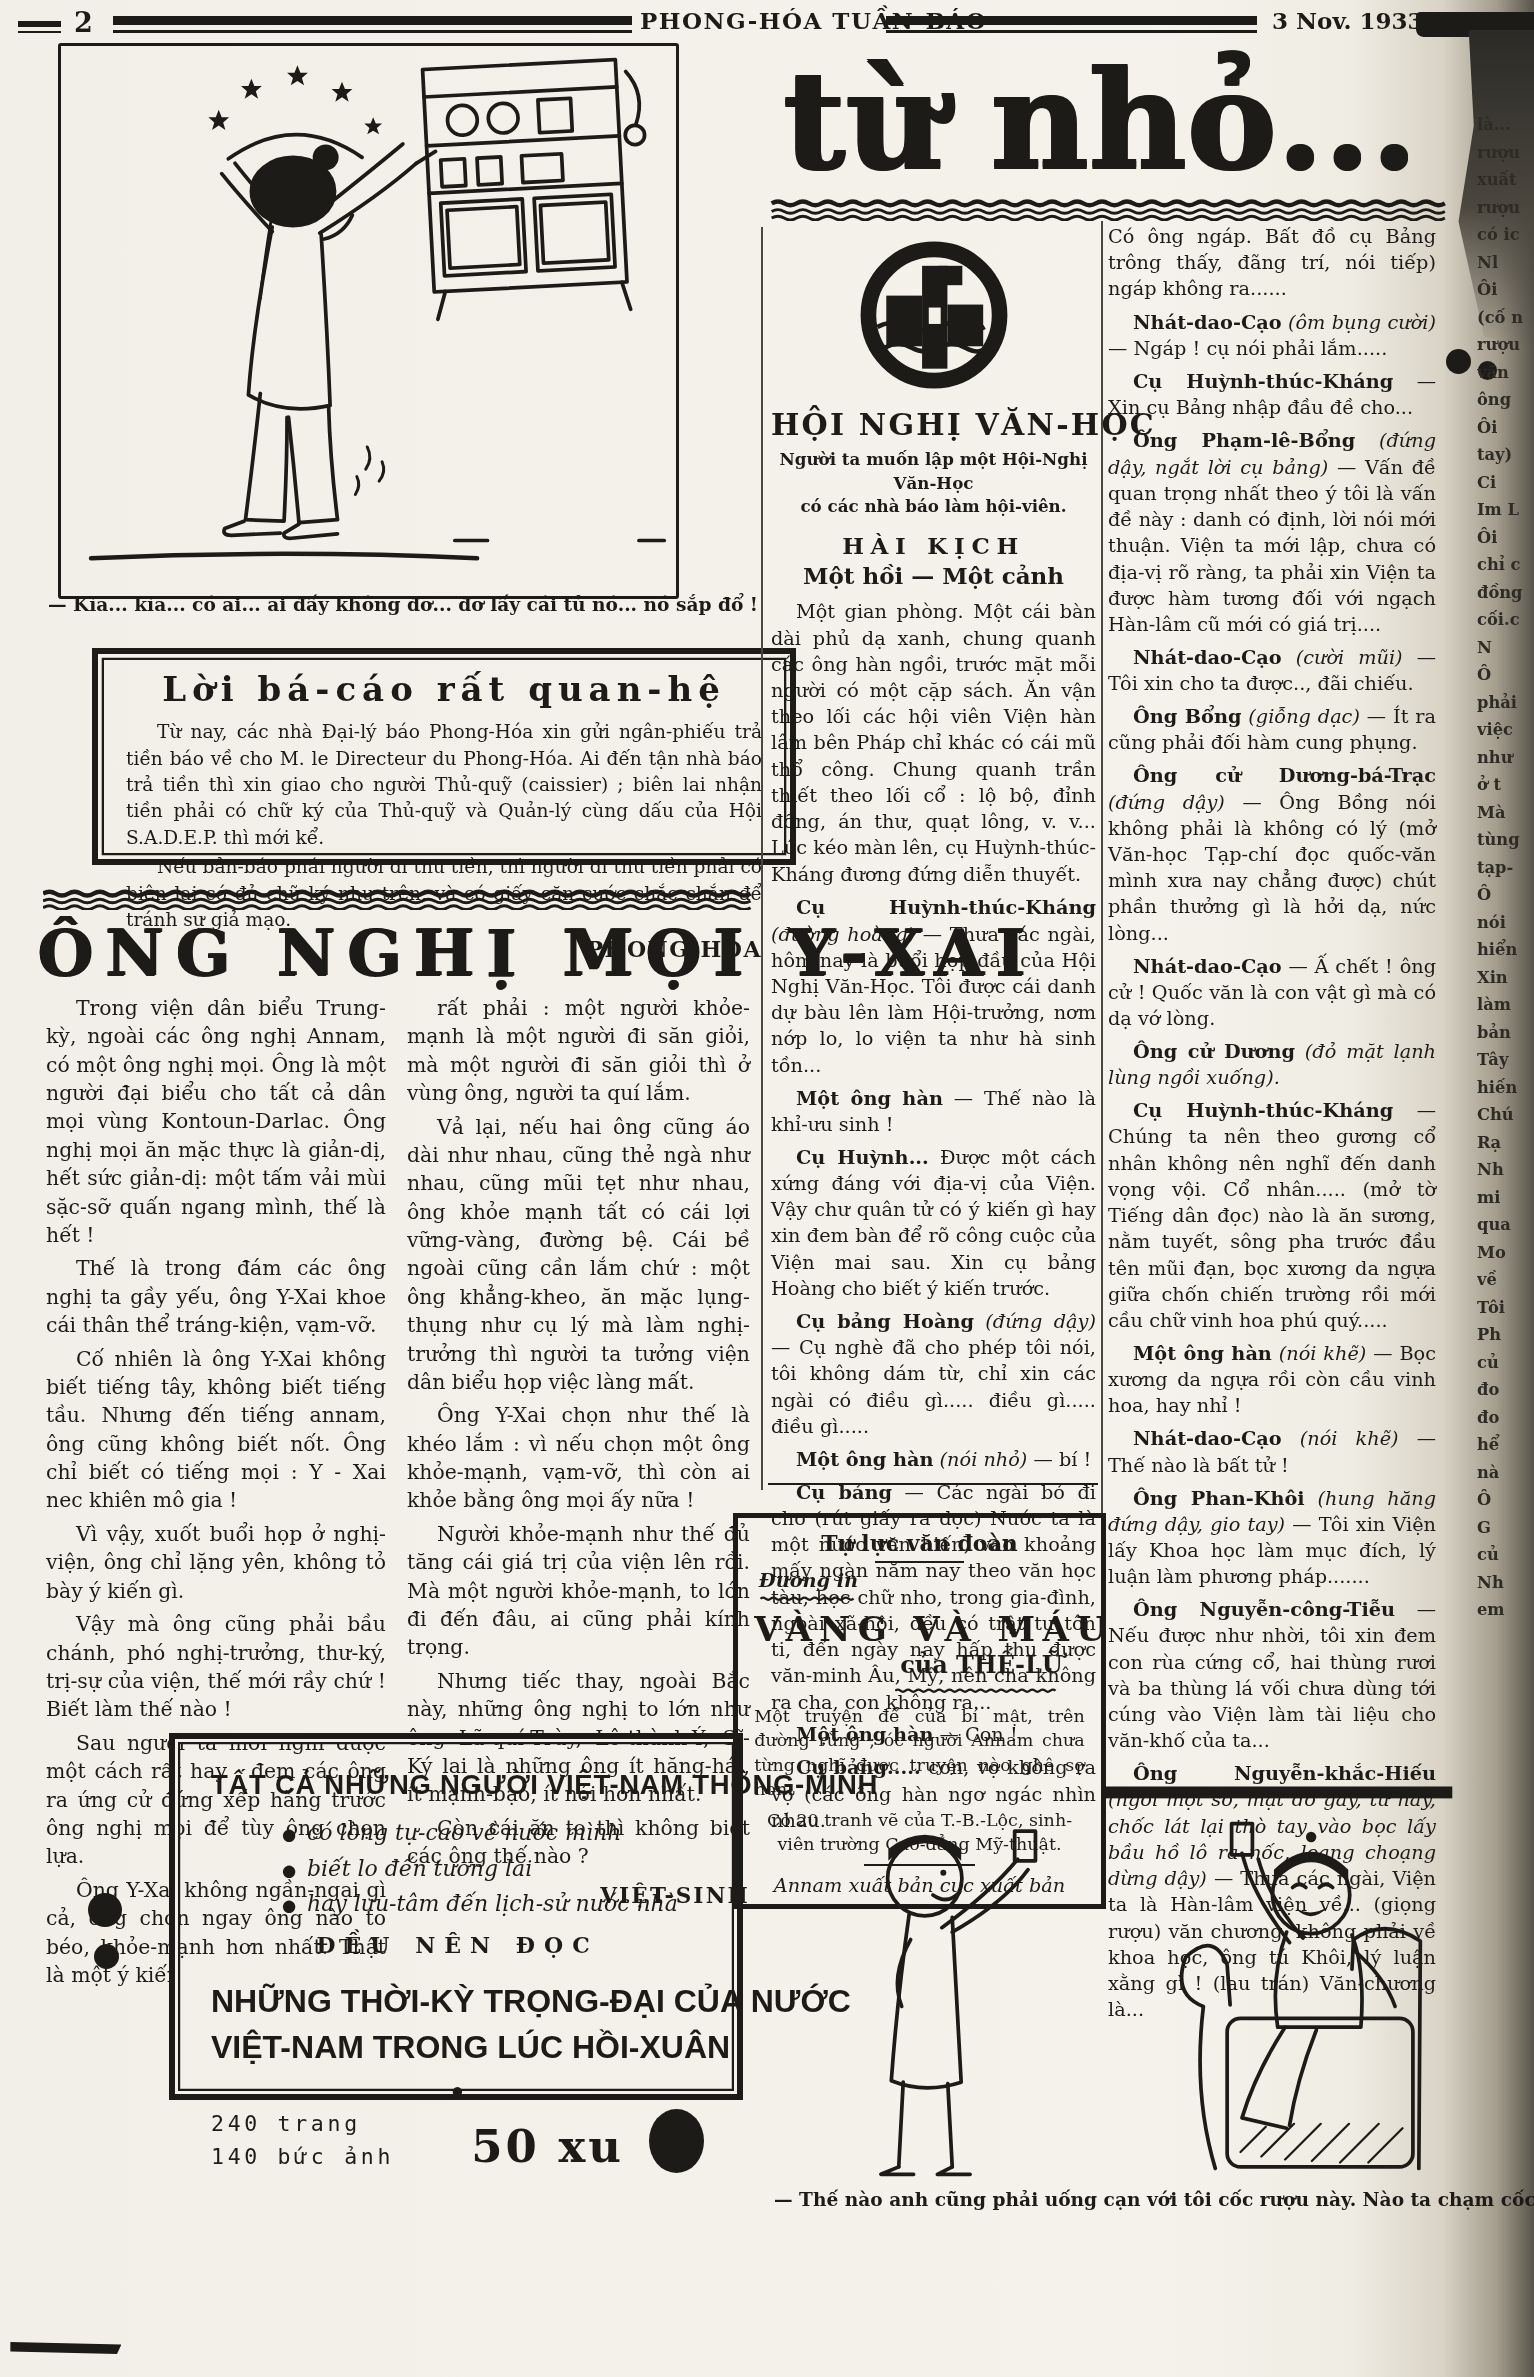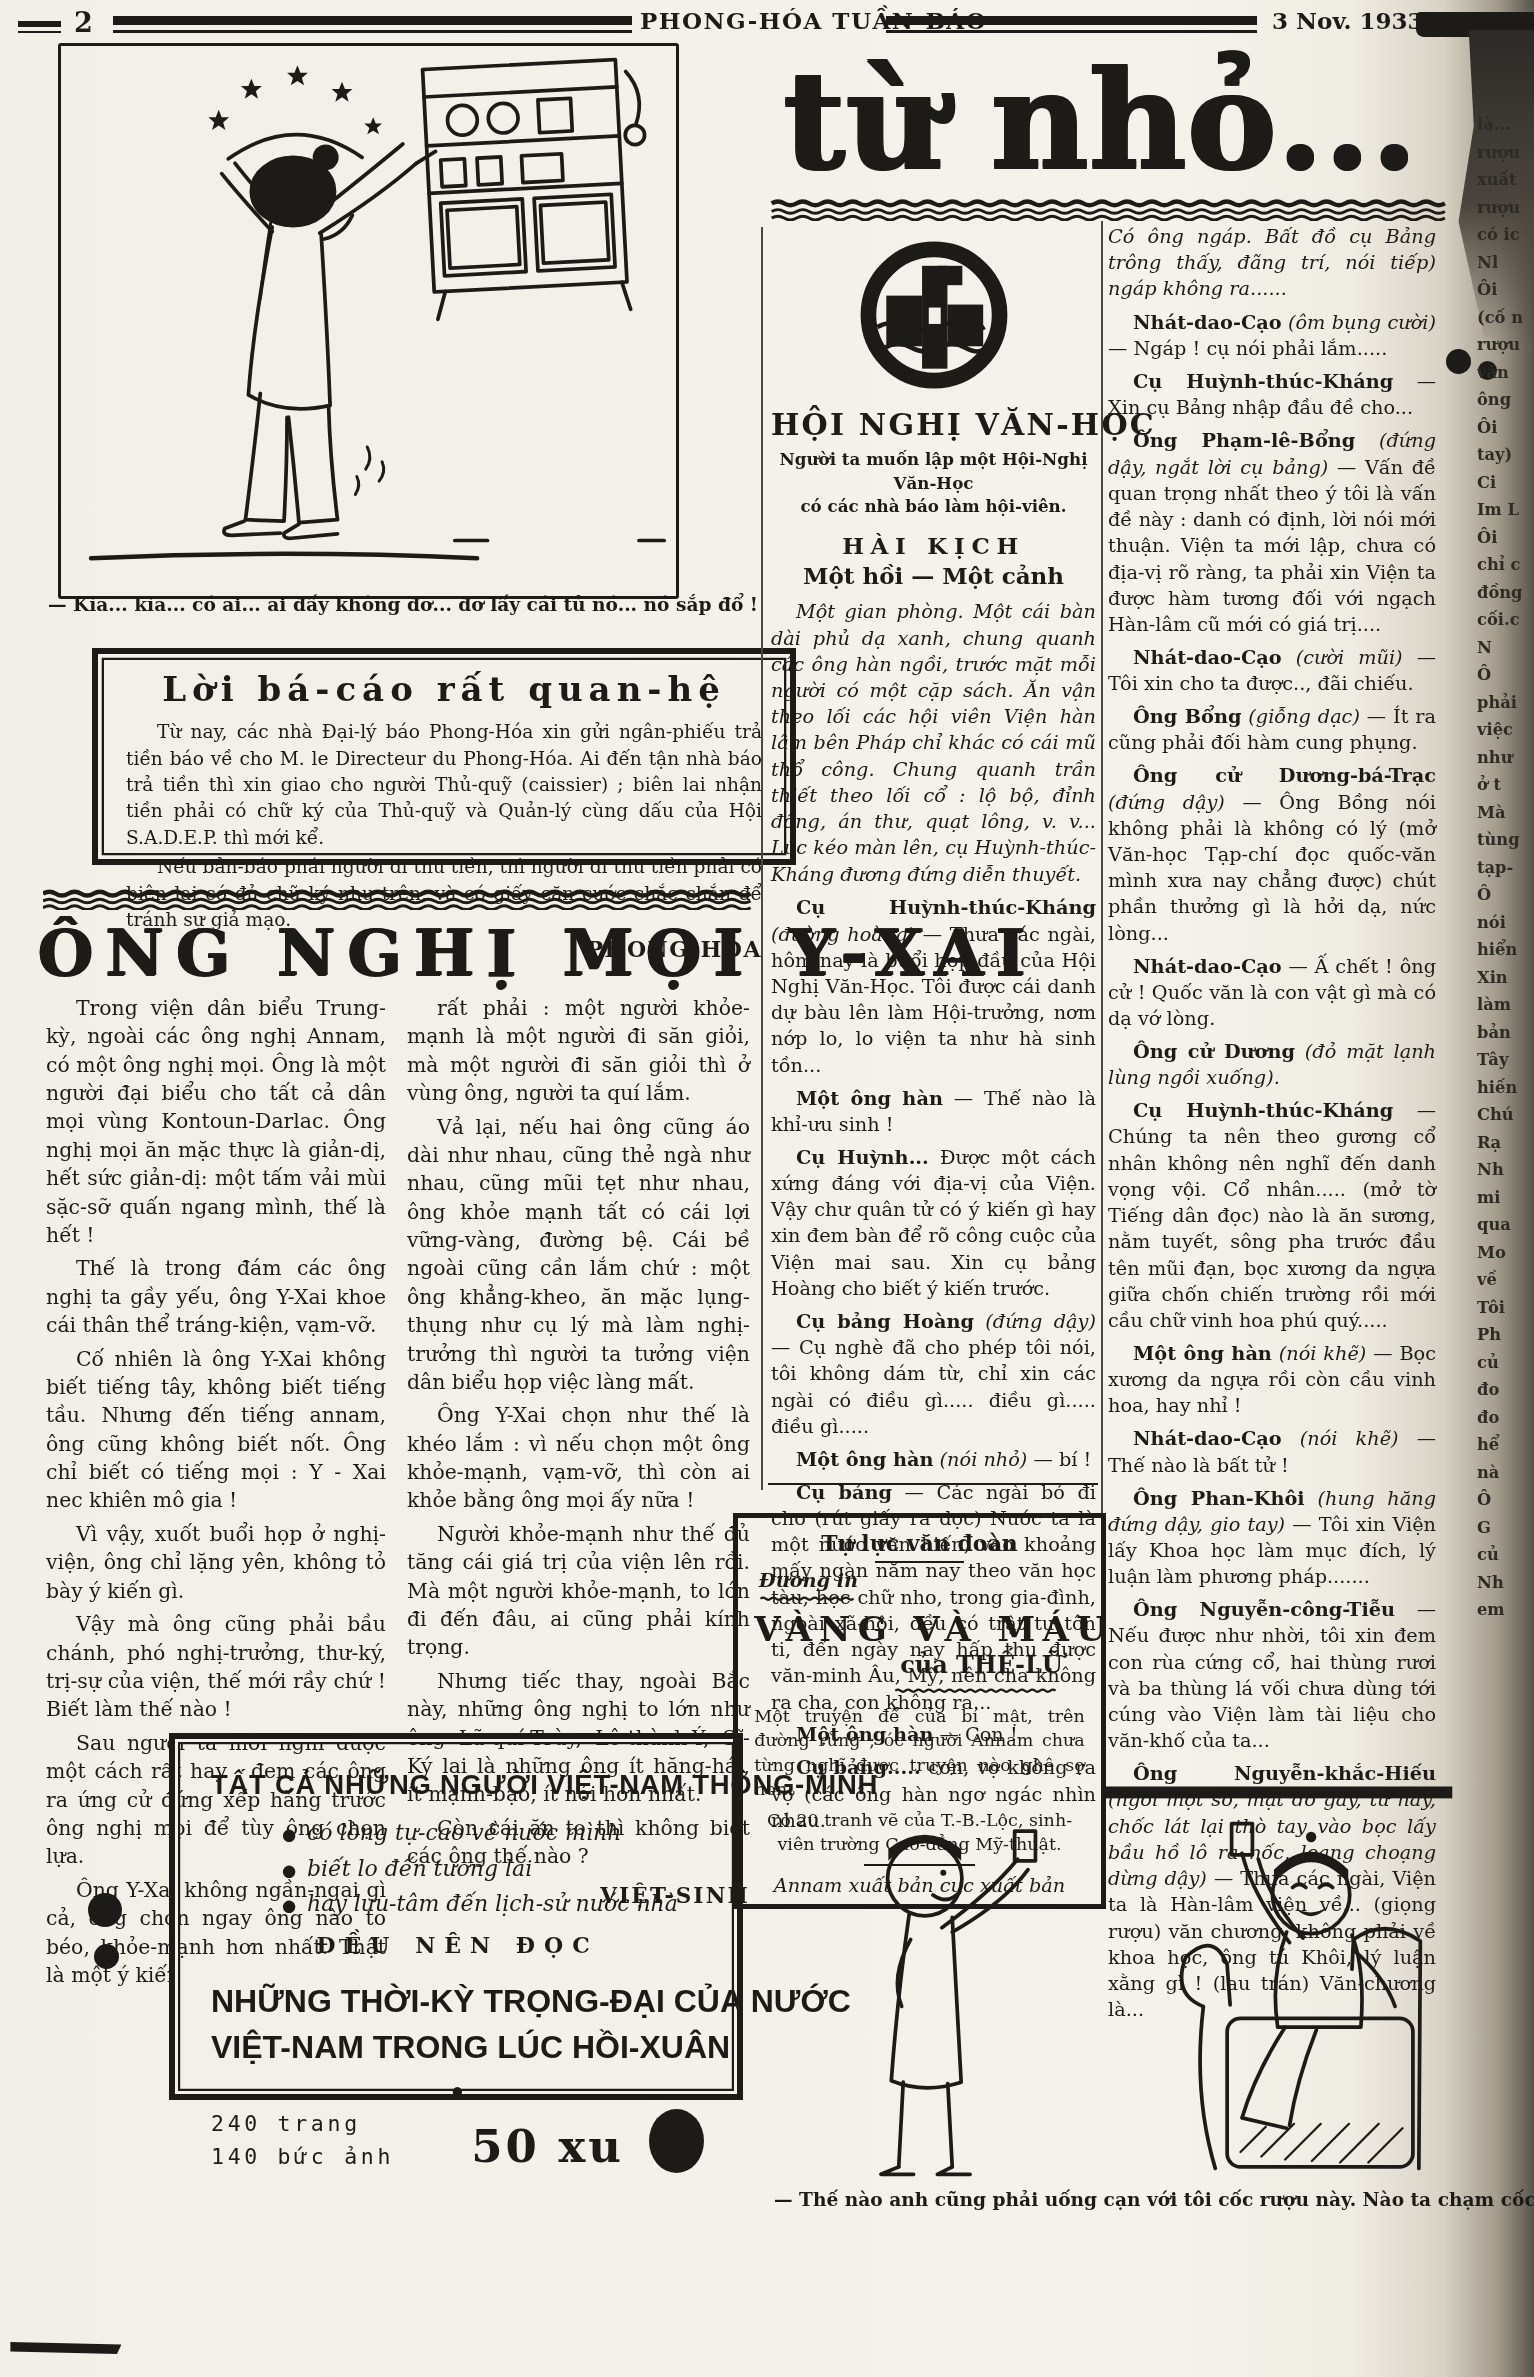--- a/index.html
+++ b/index.html
@@ -32,21 +32,21 @@
   .art-title{font-size:64px;font-weight:700;letter-spacing:12px;text-align:center;white-space:nowrap;
     text-shadow:1.5px 0 0 #1d1b17,0 0.7px 0 #1d1b17;}
   .col .para{margin:0 0 5.2px 0;font-size:20.4px;line-height:1.39;text-align:justify;text-indent:30px;}
   .byline{text-align:right;font-weight:700;font-size:21.5px;letter-spacing:2.2px;margin-top:12px;}
   
   .midcol{width:325px;}
   .play-title{text-align:center;font-size:30px;font-weight:700;letter-spacing:2.2px;margin:10.4px 0 6px 0;white-space:nowrap;}
   .play-sub{text-align:center;font-size:16.7px;font-weight:700;line-height:1.4;margin:0;}
   .genre{text-align:center;font-size:23px;font-weight:700;letter-spacing:6.7px;margin:13.4px 0 3px 0;}
   .acts{text-align:center;font-size:23px;font-weight:700;margin:3px 0 10.4px 0;}
-  .stage-par{font-style:italic;font-size:19.3px;line-height:1.36;text-align:justify;text-indent:25px;margin:0 0 7.4px 0;}
+  .stage-par{font-size:19.3px;line-height:1.36;text-align:justify;text-indent:25px;margin:0 0 7.4px 0;}
   .dlg{font-size:19.3px;line-height:1.36;text-align:justify;text-indent:25px;margin:0 0 6.7px 0;}
   .dlg .spk{font-weight:700;}
   .dlg .stg{font-style:italic;}
   
   .bookbox{border:5.2px solid #1d1b17;box-sizing:border-box;padding:12px 16.3px 7.4px 16.3px;}
   .bb-group{text-align:center;font-size:22px;font-weight:700;margin:0;}
   .bb-underline{width:89px;height:2.2px;background:#1d1b17;margin:4.5px auto 6px auto;}
   .bb-status{font-style:italic;font-size:19.3px;font-weight:700;margin:0 0 0 4.5px;}
   .bb-title{text-align:center;font-size:34px;font-weight:700;letter-spacing:7.4px;margin:3px 0 0 0;white-space:nowrap;}
   .bb-author{text-align:right;font-size:24px;font-weight:700;margin:1.5px 22px 4.5px 0;}

